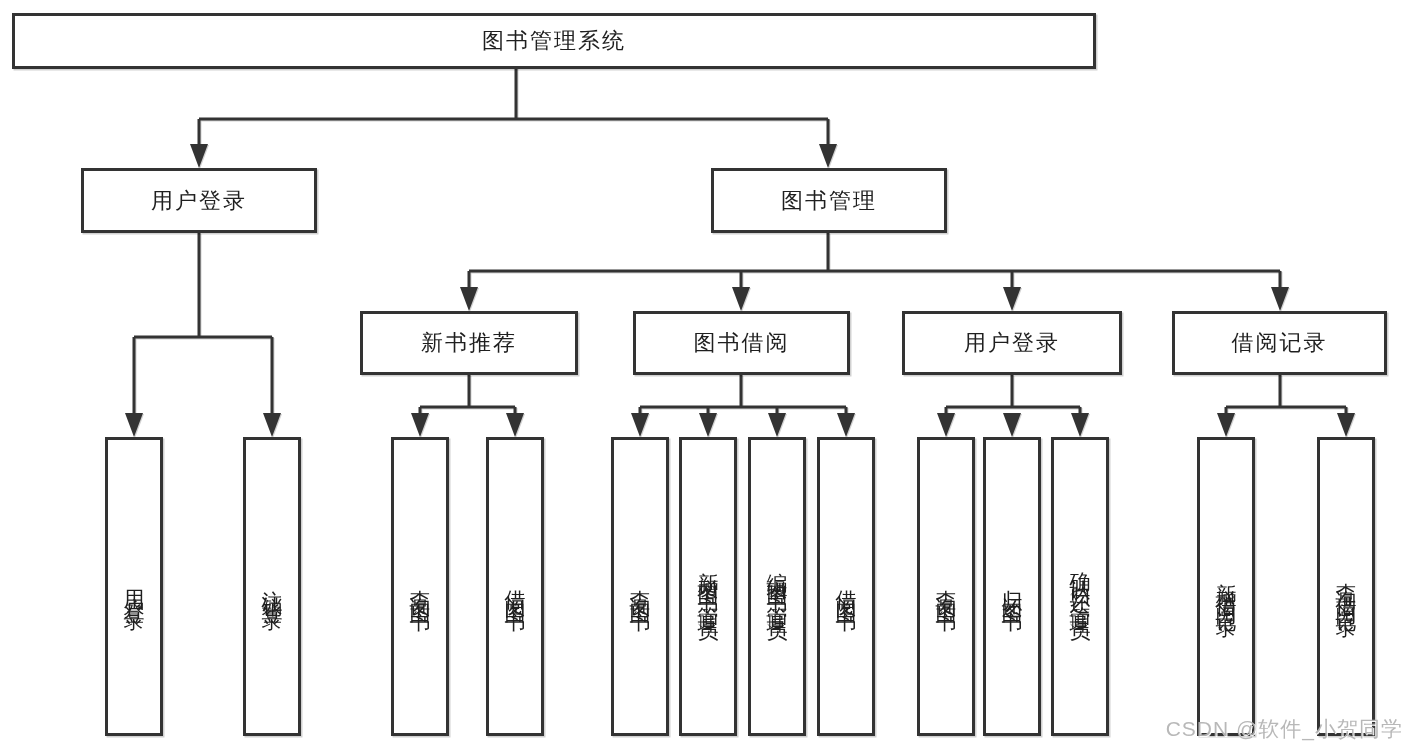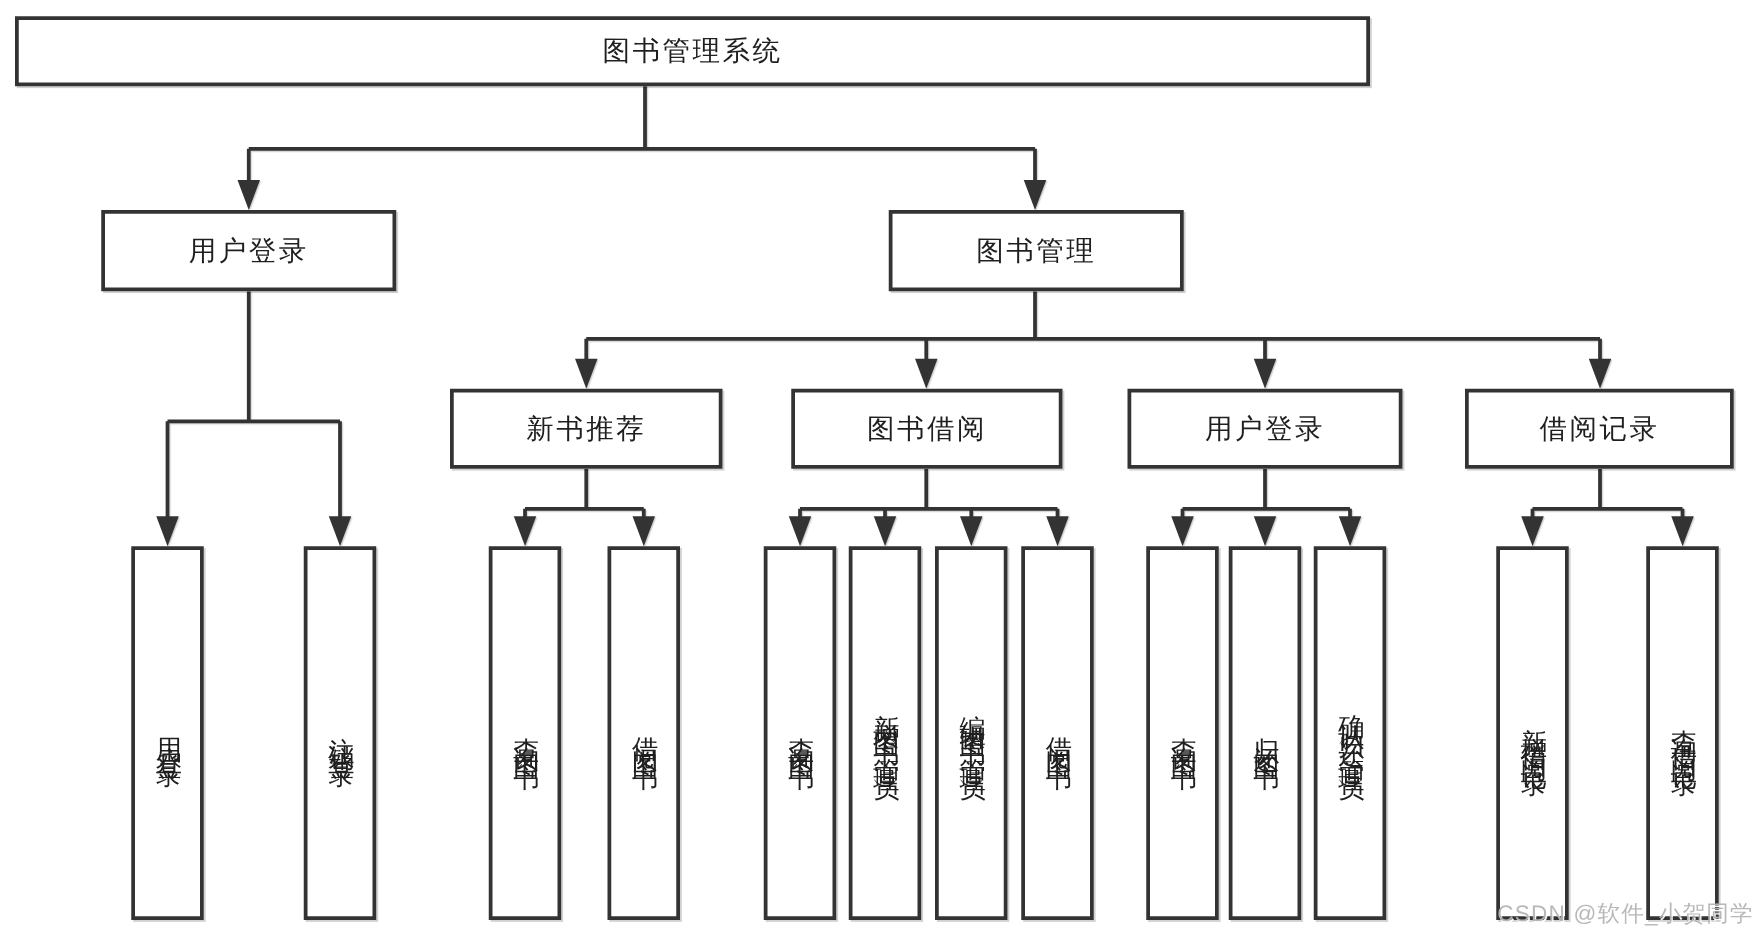--- a/index.html
+++ b/index.html
@@ -53,21 +53,21 @@
     text-orientation: mixed;
     font-size: 21px;
     letter-spacing: 7px;
     color: var(--text);
     white-space: nowrap;
   }
   .watermark {
     position: absolute;
     right: 2px;
     bottom: 4px;
-    font-size: 18px;
+    font-size: 21px;
     letter-spacing: 1px;
     color: var(--watermark);
     text-shadow: 1px 1px 0 #ffffff;
     z-index: 5;
     opacity: 0.95;
   }
 </style>
 </head>
 <body>
 

